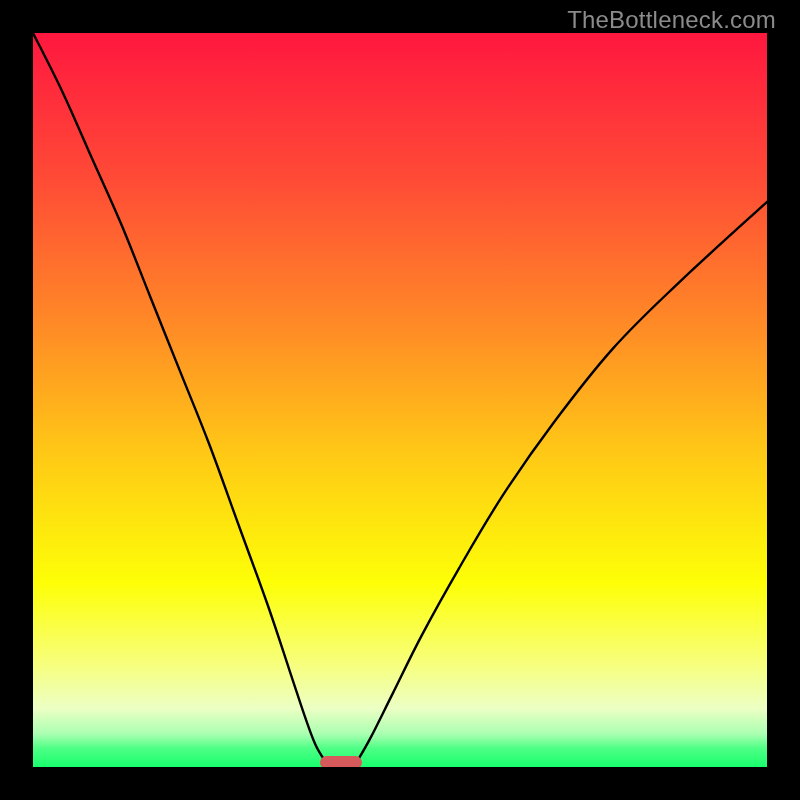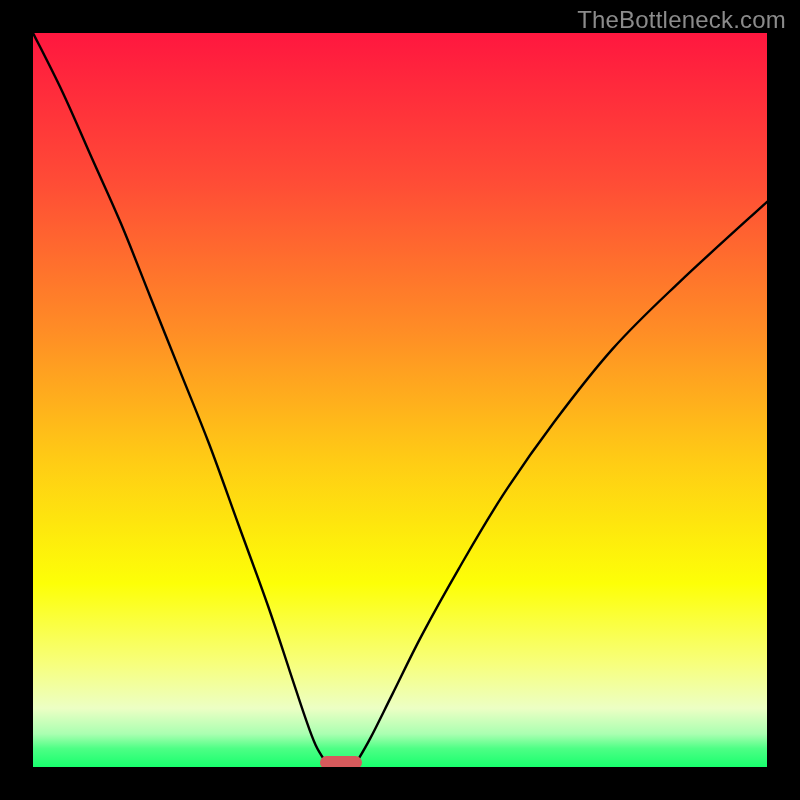--- a/index.html
+++ b/index.html
@@ -27,21 +27,21 @@
     height: 734px;
     overflow: hidden;
   }
   .gradient {
     position: absolute;
     inset: 0;
   }
   .watermark {
     position: absolute;
     top: 6px;
-    right: 14px;
+    right: 24px;
     color: #8b8b8b;
     font-size: 24px;
     font-weight: 400;
     letter-spacing: 0.2px;
   }
   svg.curve {
     position: absolute;
     inset: 0;
     width: 100%;
     height: 100%;

